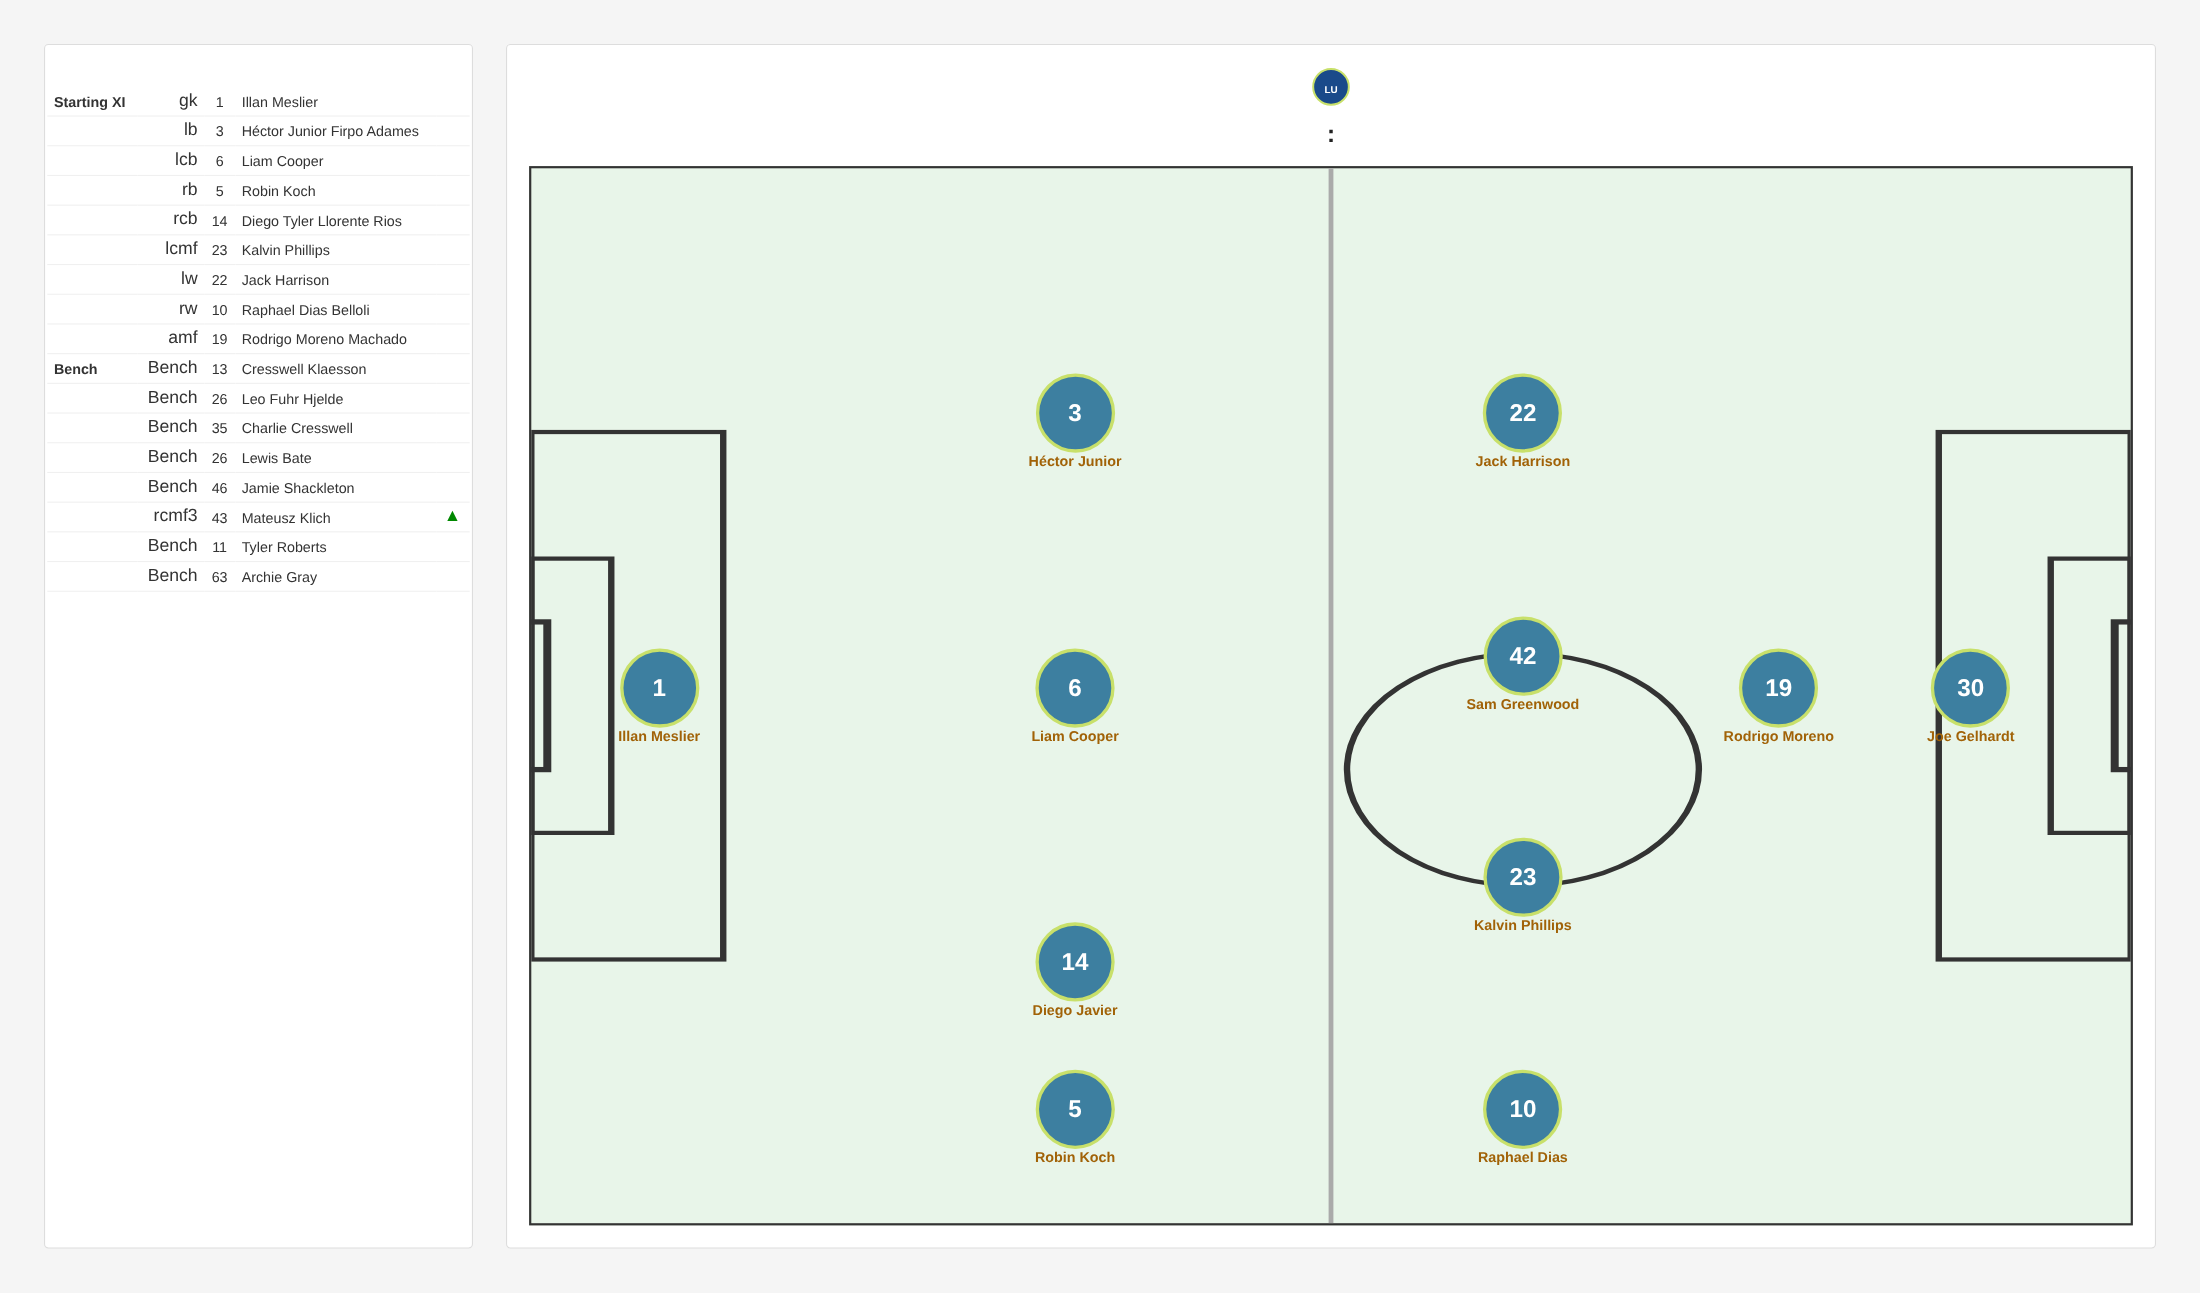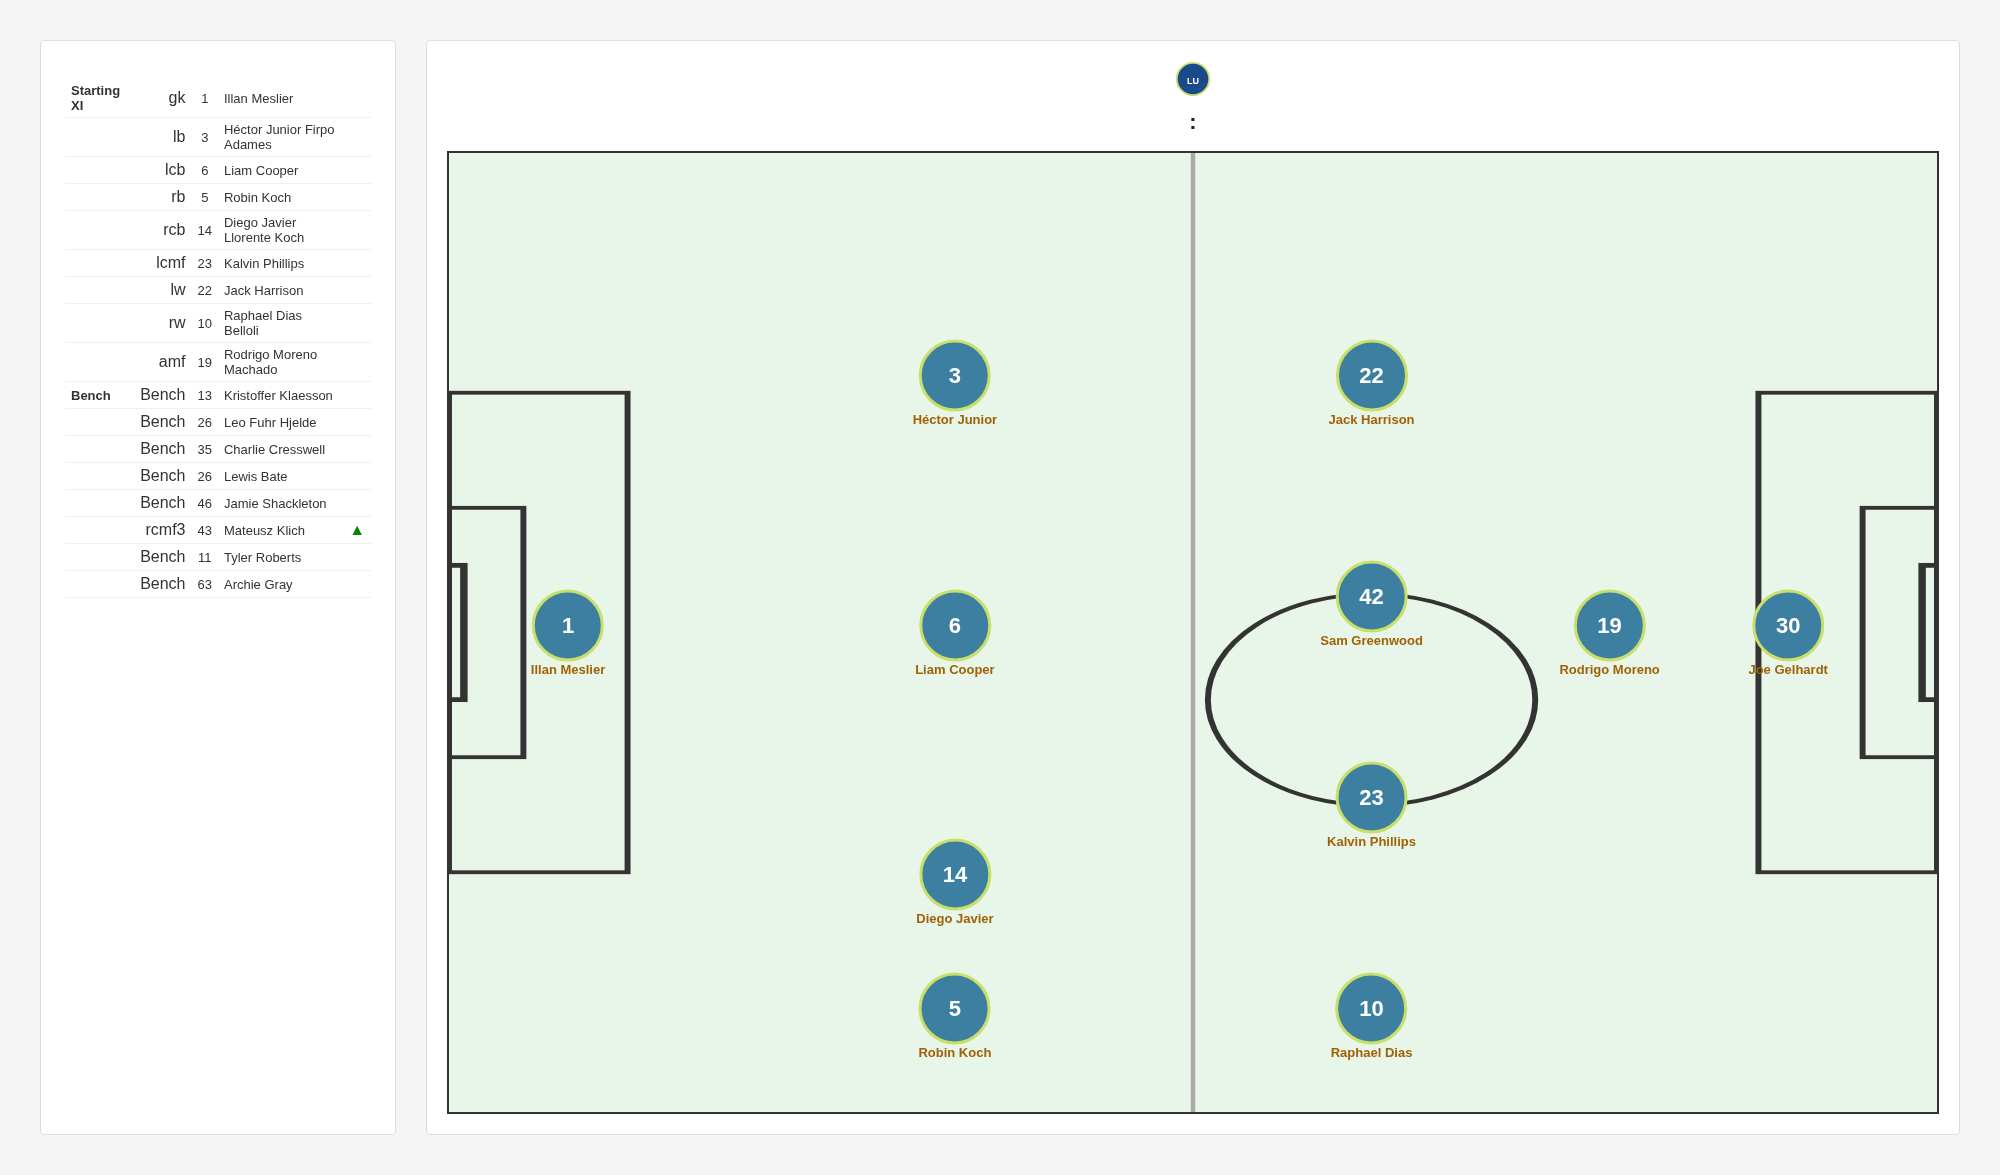--- a/index.html
+++ b/index.html
@@ -8,25 +8,25 @@
       font-family: Arial, sans-serif;
       display: flex;
       width: 2000px;
       min-height: 1175px;
       padding: 40px;
       gap: 30px;
     }
 
     
     .left-panel {
-      width: 356px;
+      width: 390px;
       background: #fff;
       border: 1px solid #ddd;
       border-radius: 4px;
-      padding: 20px 24px;
+      padding: 20px 2px;
       flex-shrink: 0;
     }
     .panel-title {
       font-size: 20px;
       font-weight: bold;
       text-align: center;
       margin-bottom: 18px;
       color: #222;
     }
     .lineup-table {
@@ -176,21 +176,21 @@
           <td class="section-label"></td>
           <td class="pos-label">rb</td>
           <td class="num-label">5</td>
           <td class="player-name">Robin Koch</td>
           <td></td>
         </tr>
         <tr>
           <td class="section-label"></td>
           <td class="pos-label">rcb</td>
           <td class="num-label">14</td>
-          <td class="player-name">Diego Javier Llorente Koch</td>
+          <td class="player-name">Diego Tyler Llorente Rios</td>
           <td></td>
         </tr>
         <tr>
           <td class="section-label"></td>
           <td class="pos-label">lcmf</td>
           <td class="num-label">23</td>
           <td class="player-name">Kalvin Phillips</td>
           <td></td>
         </tr>
         <tr>
@@ -211,21 +211,21 @@
           <td class="section-label"></td>
           <td class="pos-label">amf</td>
           <td class="num-label">19</td>
           <td class="player-name">Rodrigo Moreno Machado</td>
           <td></td>
         </tr>
         <tr>
           <td class="section-label">Bench</td>
           <td class="pos-label">Bench</td>
           <td class="num-label">13</td>
-          <td class="player-name">Kristoffer Klaesson</td>
+          <td class="player-name">Cresswell Klaesson</td>
           <td></td>
         </tr>
         <tr>
           <td class="section-label"></td>
           <td class="pos-label">Bench</td>
           <td class="num-label">26</td>
           <td class="player-name">Leo Fuhr Hjelde</td>
           <td></td>
         </tr>
         <tr>

